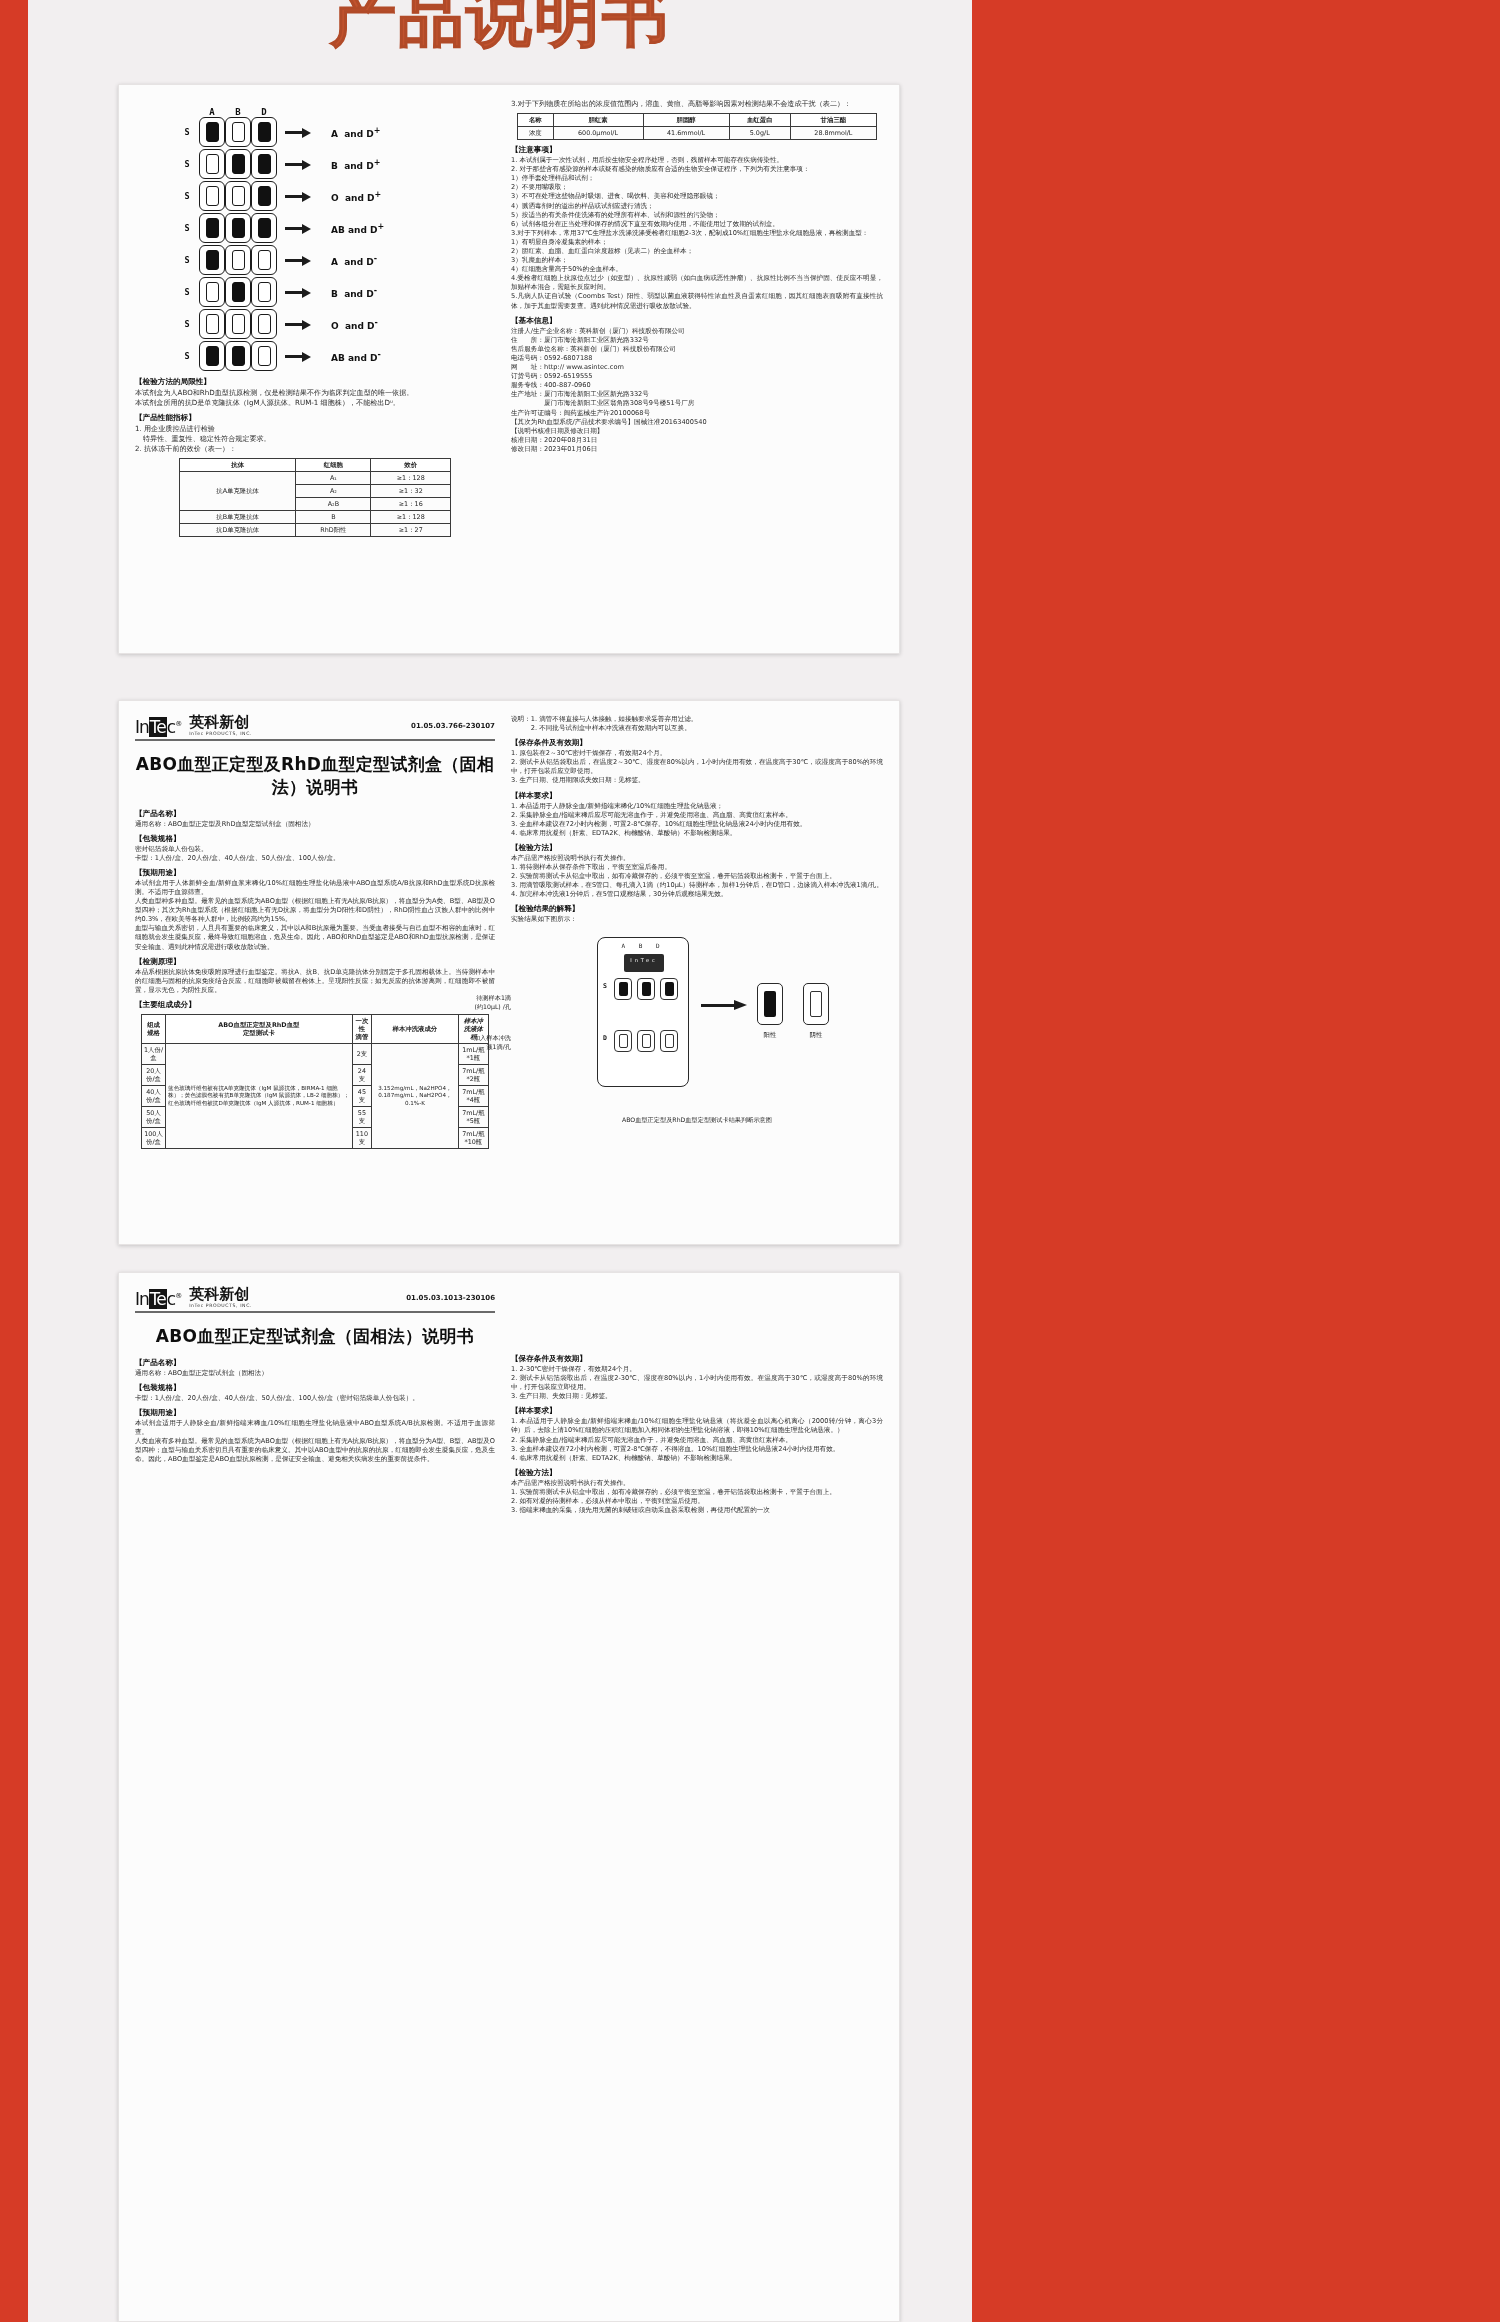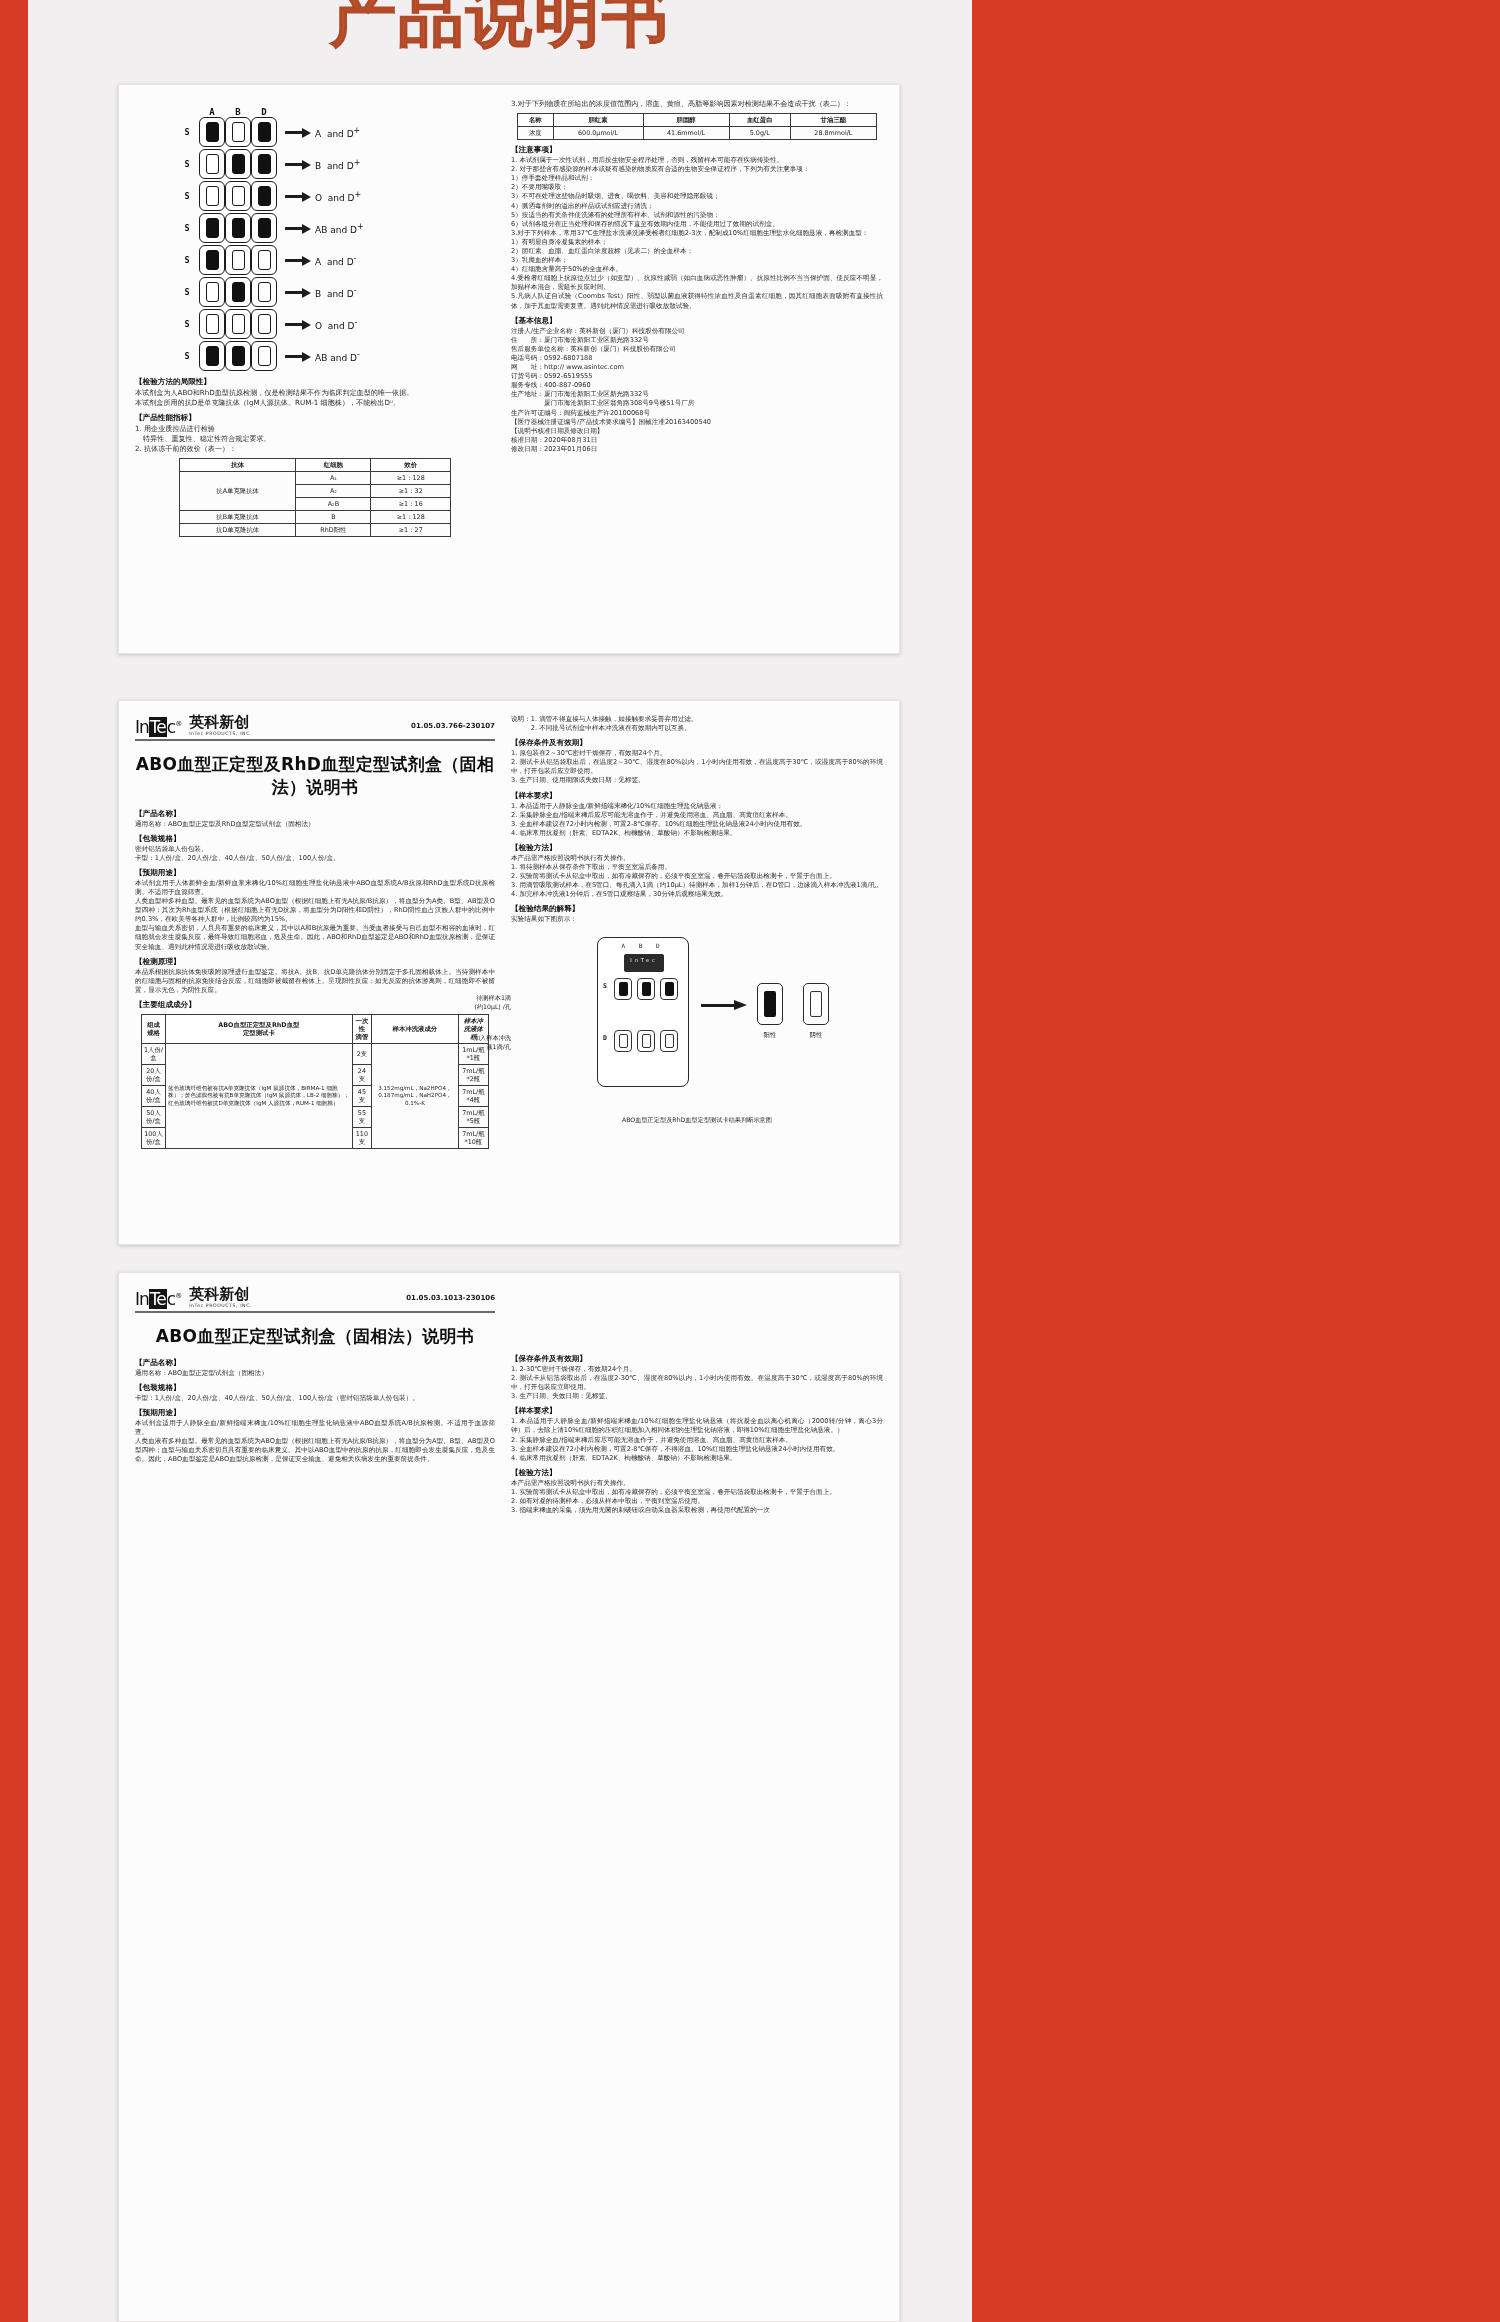--- a/index.html
+++ b/index.html
@@ -94,22 +94,23 @@
     margin-left:8px; width:26px; height:10px; position:relative; flex:0 0 26px;
   }
   .arrow:before{
     content:""; position:absolute; left:0; top:4px; width:17px; height:3px; background:#1c1c1c;
   }
   .arrow:after{
     content:""; position:absolute; right:0; top:0.5px;
     border-left:9px solid #1c1c1c; border-top:5px solid transparent; border-bottom:5px solid transparent;
   }
   .res{
-    font-size:9px; color:#111; white-space:nowrap; margin-left:4px;
+    font-size:9px; color:#111; white-space:nowrap; margin-left:20px;
     font-family:"DejaVu Sans","Liberation Sans",sans-serif;
+    font-weight:bold;
   }
   .res sup{ font-size:8px; }
 
   
   table.tbl{
     border-collapse:collapse; width:100%; font-size:6.4px; color:#1d1d1d;
     font-family:"DejaVu Sans","Liberation Sans",sans-serif;
   }
   table.tbl th, table.tbl td{
     border:0.8px solid #3a3a3a; padding:2px 2px; text-align:center; vertical-align:middle;
@@ -426,21 +427,21 @@
           <div class="t sm">注册人/生产企业名称：英科新创（厦门）科技股份有限公司</div>
           <div class="t sm">住　　所：厦门市海沧新阳工业区新光路332号</div>
           <div class="t sm">售后服务单位名称：英科新创（厦门）科技股份有限公司</div>
           <div class="t sm">电话号码：0592-6807188</div>
           <div class="t sm">网　　址：http:// www.asintec.com</div>
           <div class="t sm">订货号码：0592-6519555</div>
           <div class="t sm">服务专线：400-887-0960</div>
           <div class="t sm">生产地址：厦门市海沧新阳工业区新光路332号</div>
           <div class="t sm">　　　　　厦门市海沧新阳工业区翁角路308号9号楼51号厂房</div>
           <div class="t sm">生产许可证编号：闽药监械生产许20100068号</div>
-          <div class="t sm">【医疗器械注册证编号/产品技术要求编号】国械注准20163400540</div>
+          <div class="t sm">【其次为Rh血型系统/产品技术要求编号】国械注准20163400540</div>
           <div class="t sm">【说明书核准日期及修改日期】</div>
           <div class="t sm">核准日期：2020年08月31日</div>
           <div class="t sm">修改日期：2023年01月06日</div>
         </div>
     </div>
   </div>
 </div>
 
 <div class="sheet" id="sheet2">
   <div class="cols">

